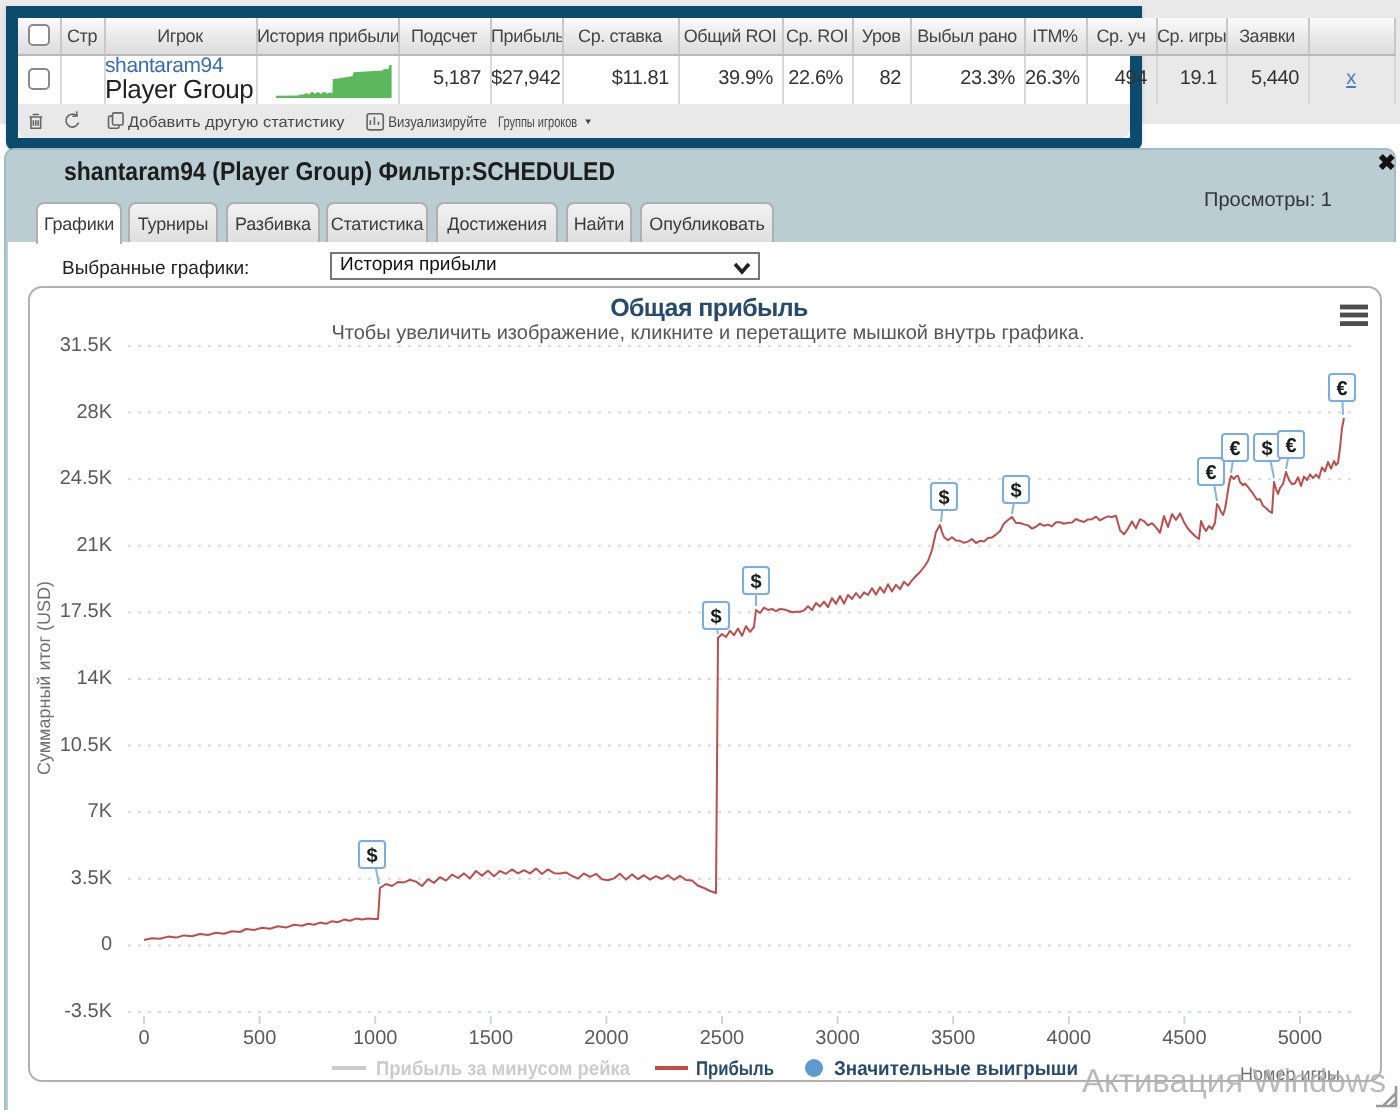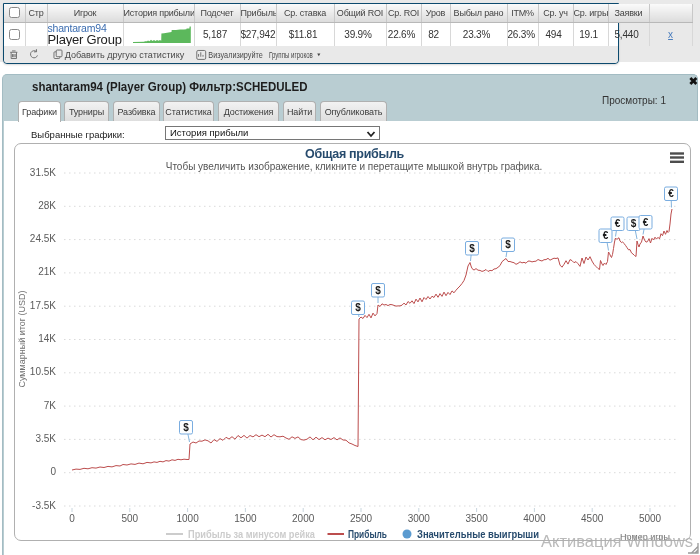--- a/index.html
+++ b/index.html
@@ -1,24 +1,24 @@
 <!DOCTYPE html>
 <html><head><meta charset="utf-8">
 <style>
 *{margin:0;padding:0;box-sizing:border-box}
 html,body{width:700px;height:555px;overflow:hidden;background:#fff;font-family:"Liberation Sans",sans-serif}
 #page{position:relative;width:700px;height:555px}
 #topbg{position:absolute;left:0;top:0;width:700px;height:62px;background:#e9e9e9}
 #whitegap{position:absolute;left:0;top:62px;width:700px;height:12px;background:#fff}
 
-#tbl{position:absolute;left:3px;top:3px;width:616px;background:#fff;border:1px solid #0c4a6e;border-radius:0 0 4px 4px;box-shadow:0 1px 2px rgba(0,0,0,.15)}
+#tbl{position:absolute;left:3px;top:3px;width:568px;background:#fff;border:6px solid #0c4a6e;border-radius:0 0 4px 4px;box-shadow:0 1px 2px rgba(0,0,0,.15)}
 table{border-collapse:collapse;table-layout:fixed;width:688px;font-size:10px;letter-spacing:-0.2px;color:#333}
 th{background:linear-gradient(#fafafa,#dcdcdc);font-weight:normal;color:#444;border-right:1px solid #c8c8c8;border-bottom:1px solid #b8b8b8;height:18px;text-align:center;overflow:hidden;white-space:nowrap;font-size:9px;letter-spacing:-0.2px}
 td{border-right:1px solid #d8d8d8;height:22px;overflow:hidden;white-space:nowrap;vertical-align:middle}
-td.num{text-align:center;padding-right:4px}
+td.num{text-align:right;padding-right:4px}
 .cb{width:11px;height:11px;border:1px solid #8a8a8a;border-radius:2.5px;background:#fff;margin:0 auto}
 #toolbar{height:17px;background:#e9e9e9;border-radius:0 0 4px 4px;font-size:10.5px;color:#333;display:flex;align-items:flex-start}
 .who{line-height:11px;padding-left:0}
 .who b{color:#3a6cb0;font-weight:normal;font-size:10.5px}
 .who span{color:#222;font-size:13px}
 a.xlink{color:#4a7dbd;text-decoration:underline;font-size:10px}
 
 #panel{position:absolute;left:2px;top:74px;width:696px;height:481px;background:#b9cdd2;border:1px solid #a3bcc3;border-bottom:none;border-radius:5px 5px 0 0}
 #phead{position:absolute;left:0;top:0;width:100%;height:26px}
 #phead .t{position:absolute;left:29px;top:5px;font-size:11.5px;font-weight:bold;color:#1d1d1d;letter-spacing:0;transform:scale(1.0,1.12);transform-origin:left top}

